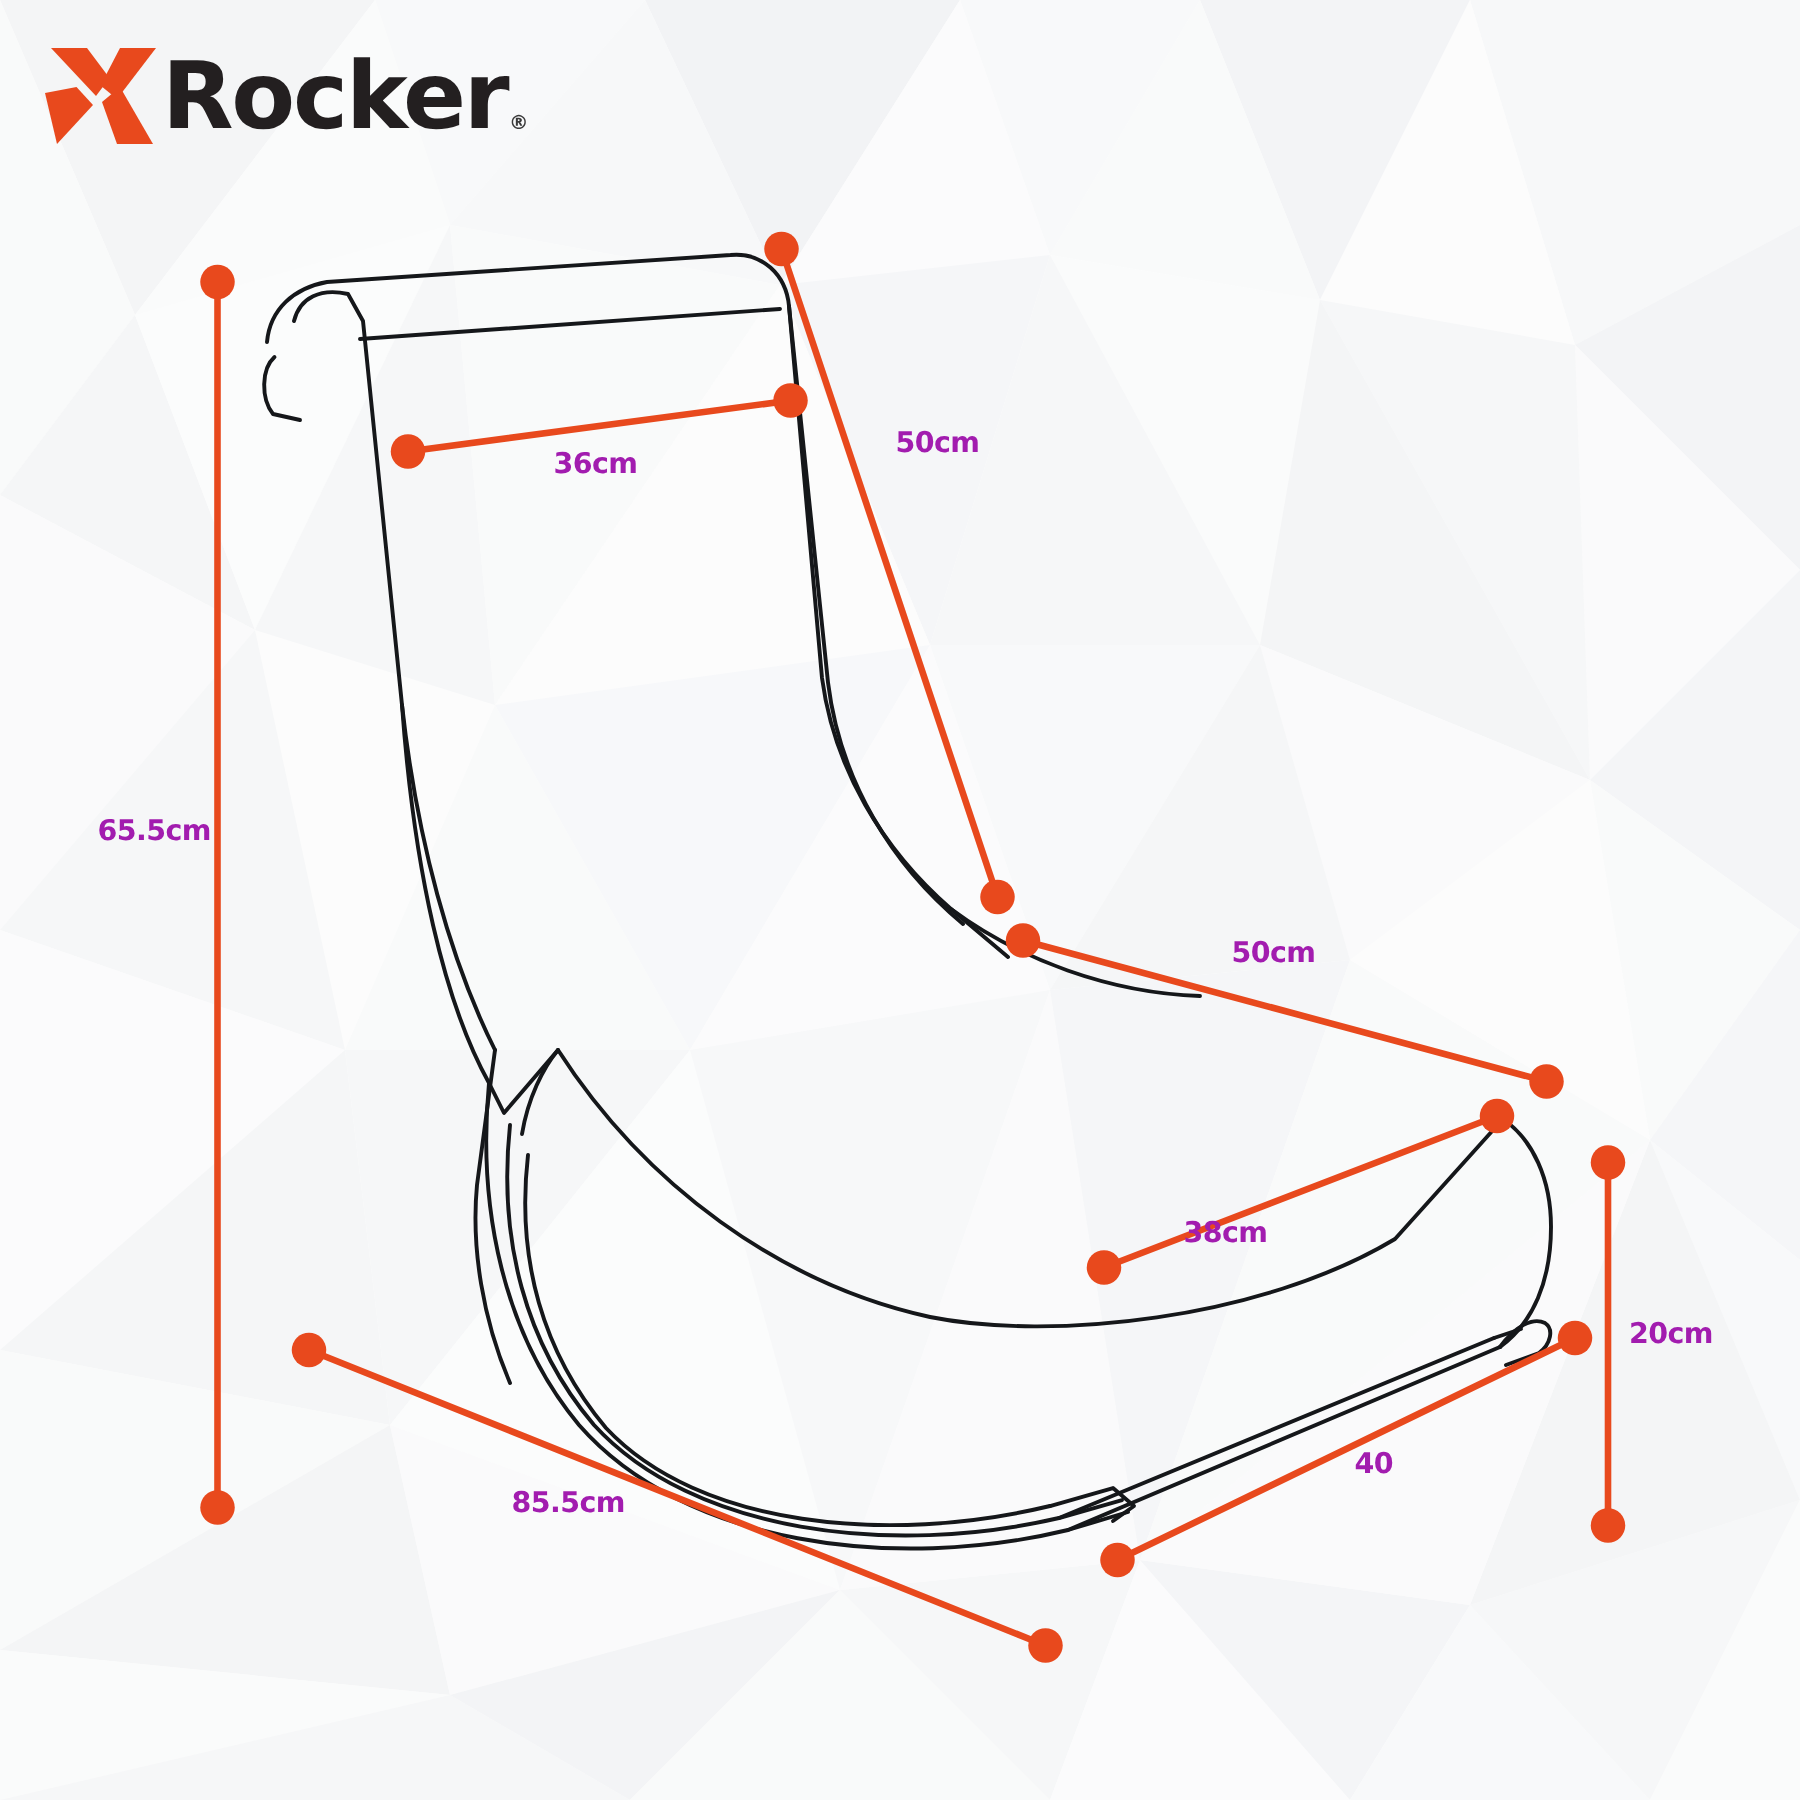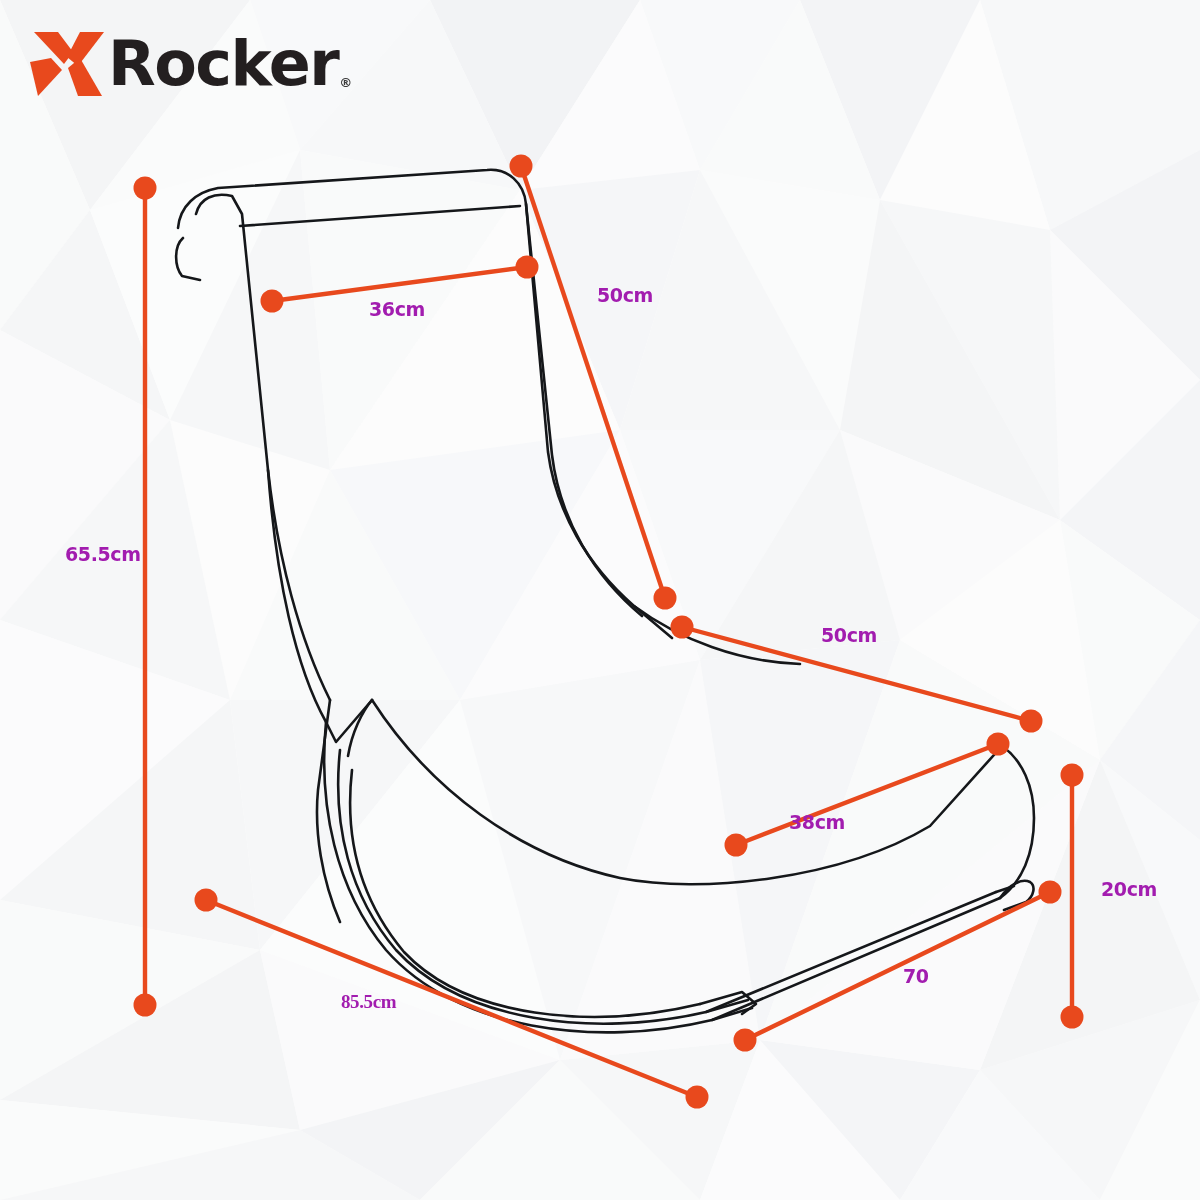--- a/index.html
+++ b/index.html
@@ -233,19 +233,19 @@
   <div class="dim-label" style="left:54px;  top:543px;margin-left:11px;">65.5cm</div>
 
   <div class="dim-label" style="left:369px; top:298px;">36cm</div>
 
   <div class="dim-label" style="left:597px; top:284px;">50cm</div>
 
   <div class="dim-label" style="left:821px; top:624px;">50cm</div>
 
   <div class="dim-label" style="left:789px; top:811px;">38cm</div>
 
-  <div class="dim-label" style="left:341px; top:991px;font-family:Liberation Serif, serif;">85.5cm</div>
-
-  <div class="dim-label" style="left:1086px; top:878px;margin-left:15px;">20cm</div>
-
-  <div class="dim-label" style="left:903px; top:965px;">70</div>
+  <div class="dim-label" style="left:341px; top:991px;">85.5cm</div>
+
+  <div class="dim-label" style="left:1086px; top:878px;">20cm</div>
+
+  <div class="dim-label" style="left:903px; top:965px;">40</div>
 
 </div>
 
 </body></html>

